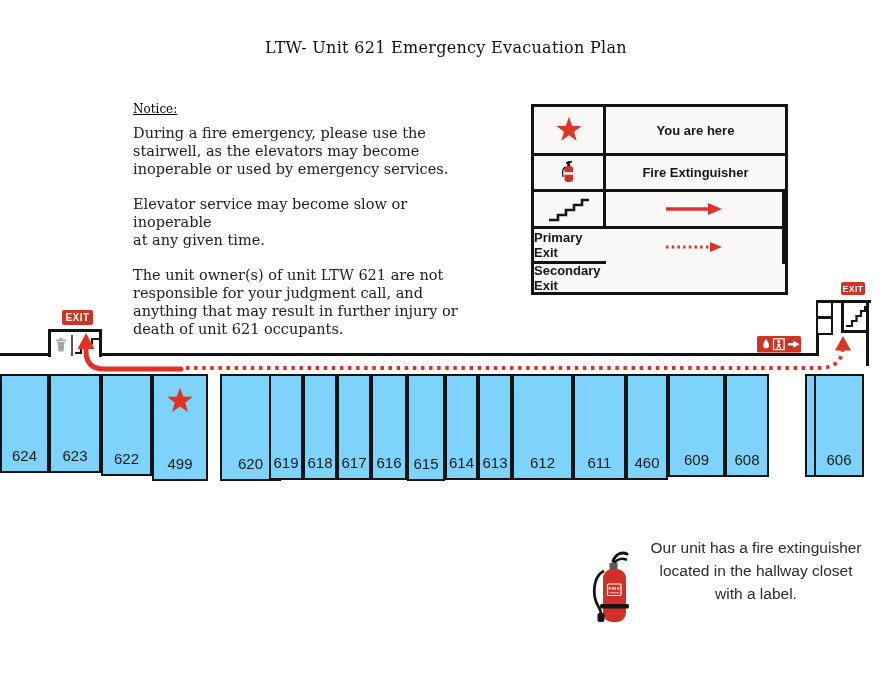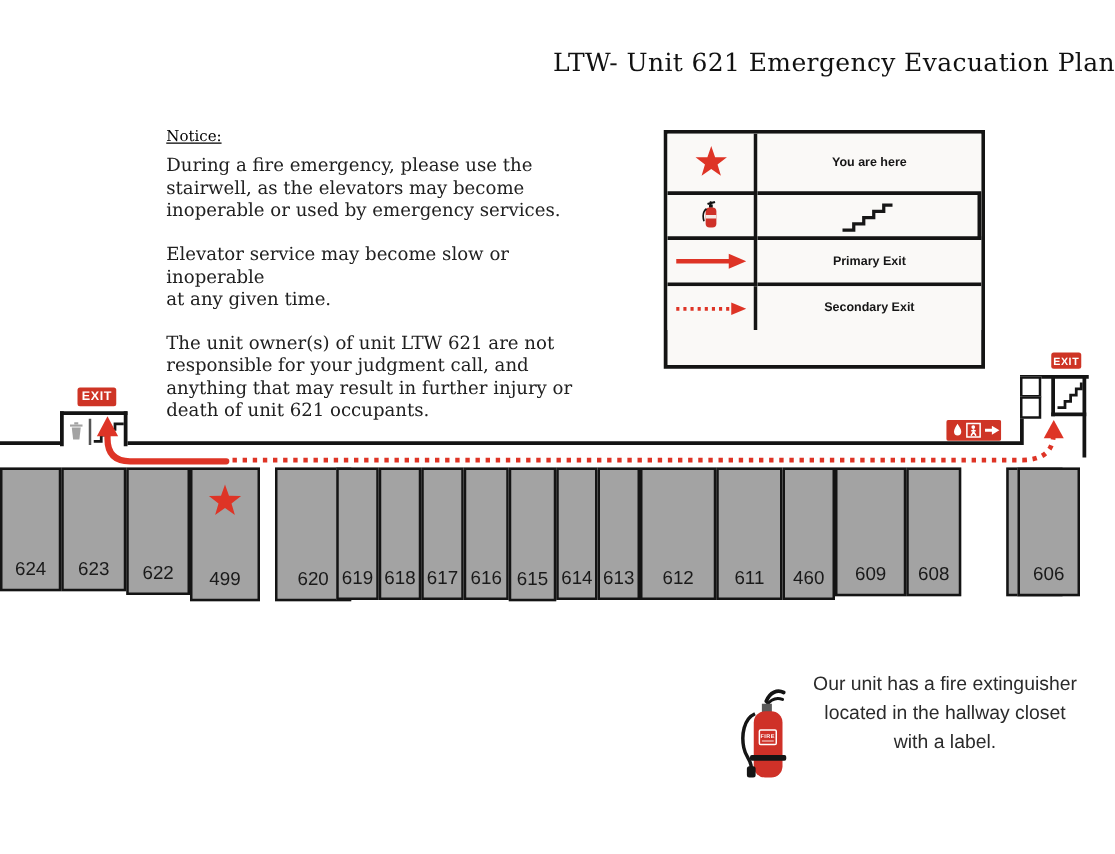--- a/index.html
+++ b/index.html
@@ -1,45 +1,45 @@
 <!DOCTYPE html>
 <html><head>
 <meta charset="utf-8">
 <style>
   html,body{margin:0;padding:0;background:#fff;}
   .page{position:relative;width:892px;height:683px;background:#ffffff;overflow:hidden;
         font-family:"Liberation Sans",sans-serif;}
 
   
-  .title{position:absolute;left:0;top:38px;width:892px;text-align:right;
-         font-family:"DejaVu Serif","Liberation Serif",serif;font-size:20px;
+  .title{position:absolute;left:0;top:38px;width:892px;text-align:center;
+         font-family:"DejaVu Serif","Liberation Serif",serif;font-size:16px;
          font-weight:500;color:#111;letter-spacing:.3px;}
 
   
   .notice{position:absolute;left:133px;top:102px;width:340px;
           font-family:"DejaVu Serif","Liberation Serif",serif;}
   .notice-heading{color:#000000;font-size:12px;font-weight:normal;
                   text-decoration:underline;margin:0 0 8px 0;}
   .notice p{margin:0 0 17px 0;font-size:14.5px;line-height:18px;color:#202020;
             white-space:pre-line;}
 
   
   .legend{position:absolute;left:531px;top:104px;width:257px;box-sizing:border-box;
           border:3px solid #141414;display:grid;grid-template-columns:72px 1fr;
           grid-template-rows:49px 36px 37px 35px 28px;background:#faf9f7;}
   .lcell{display:flex;align-items:center;justify-content:center;
          border-bottom:3px solid #141414;background:#faf9f7;}
   .licon{border-right:3px solid #141414;}
   .legend .lcell:nth-last-child(-n+2){border-bottom:none;}
-  .llabel{font-size:10px;font-weight:bold;color:#161616;}
+  .llabel{font-size:13px;font-weight:bold;color:#161616;}
 
   
   .wall{position:absolute;background:#141414;}
   .unit{position:absolute;top:374px;box-sizing:border-box;border:2.5px solid #141414;
-        background:#a3a3a3;}
+        background:#7dd3fc;}
   .unit .num{position:absolute;left:0;right:0;bottom:7px;text-align:center;
              font-size:15px;color:#1a1a1a;}
   .alcove{position:absolute;left:48px;top:329px;width:54px;height:28px;
           box-sizing:border-box;border:3px solid #141414;border-bottom:none;background:#fff;}
   .alcove-divider{position:absolute;left:20px;top:3px;width:2px;height:21px;background:#555;}
   .rsw-box{position:absolute;box-sizing:border-box;border:2px solid #141414;background:#fff;}
   .exit-sign{position:absolute;background:#ce3425;color:#fff;font-weight:bold;
              display:flex;align-items:center;justify-content:center;border-radius:2px;
              letter-spacing:.5px;}
   .exit-left{left:62px;top:310px;width:31px;height:15px;font-size:10px;}
@@ -82,20 +82,21 @@
     <div class="lcell licon">
       <svg width="16" height="26" viewBox="0 0 16 26">
         <path d="M5,3.2 L11,1.6" stroke="#111" stroke-width="1.8" fill="none"></path>
         <path d="M7.5,1 V4.2" stroke="#111" stroke-width="1.4" fill="none"></path>
         <rect x="6.2" y="3.6" width="3" height="2.6" fill="#111"></rect>
         <rect x="3.5" y="6" width="8.6" height="16" rx="3.2" fill="#cf3128"></rect>
         <rect x="3.5" y="12" width="8.6" height="2.8" fill="#f4e8e4"></rect>
         <path d="M4.2,7 C1.6,9 1,13 2.2,17" stroke="#111" stroke-width="1.3" fill="none"></path>
       </svg>
     </div>
+    <div class="lcell llabel">Fire Extinguisher</div>
 
     <div class="lcell licon">
       <svg width="44" height="26" viewBox="0 0 44 26">
         <path d="M2,24 H11 V19 H19 V14 H27 V9 H35 V4 H42" stroke="#161616" stroke-width="2.6" fill="none"></path>
       </svg>
     </div>
 
     <div class="lcell licon">
       <svg width="60" height="14" viewBox="0 0 60 14">
         <line x1="2" y1="7" x2="45" y2="7" stroke="#de3426" stroke-width="3.5"></line>

